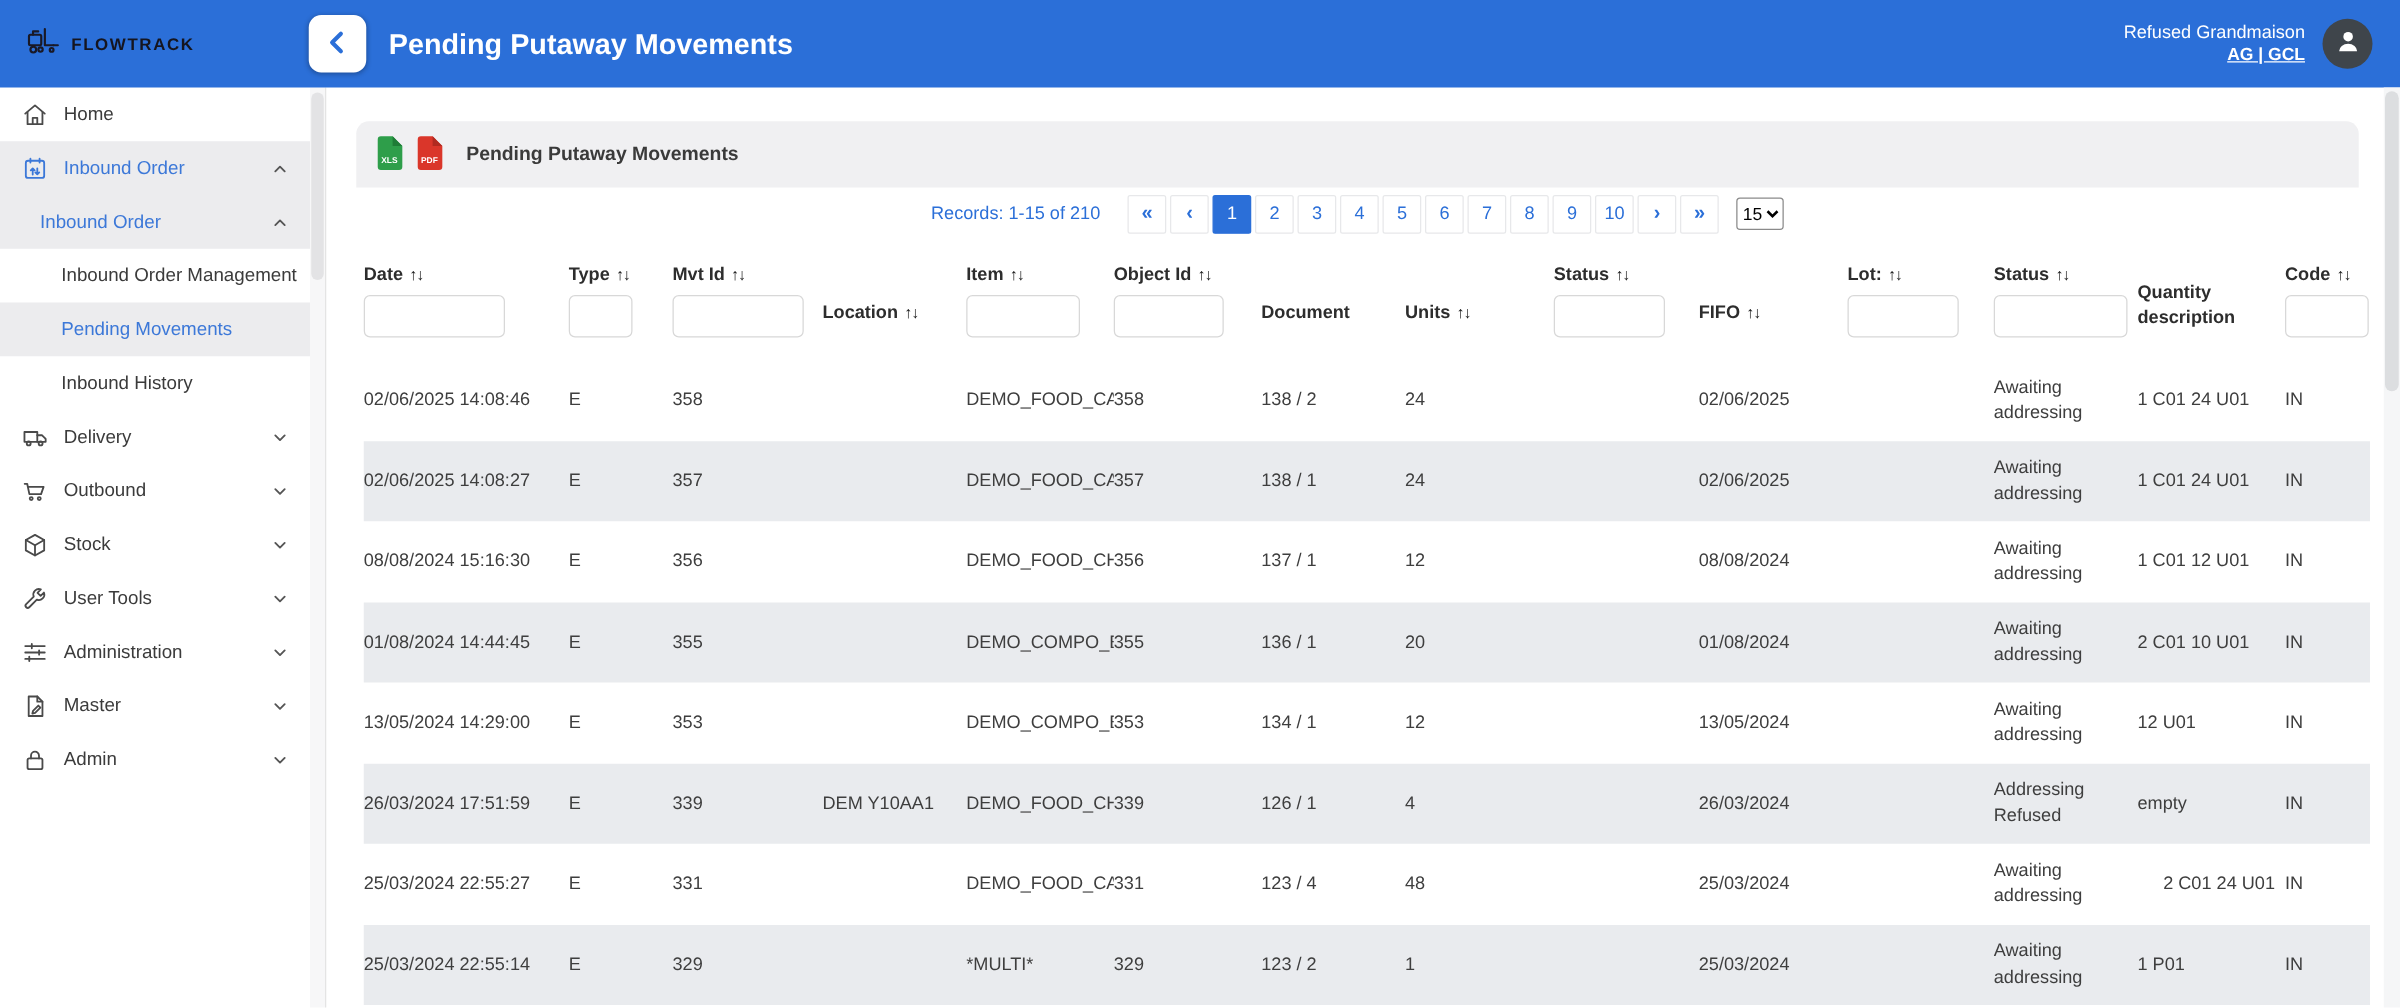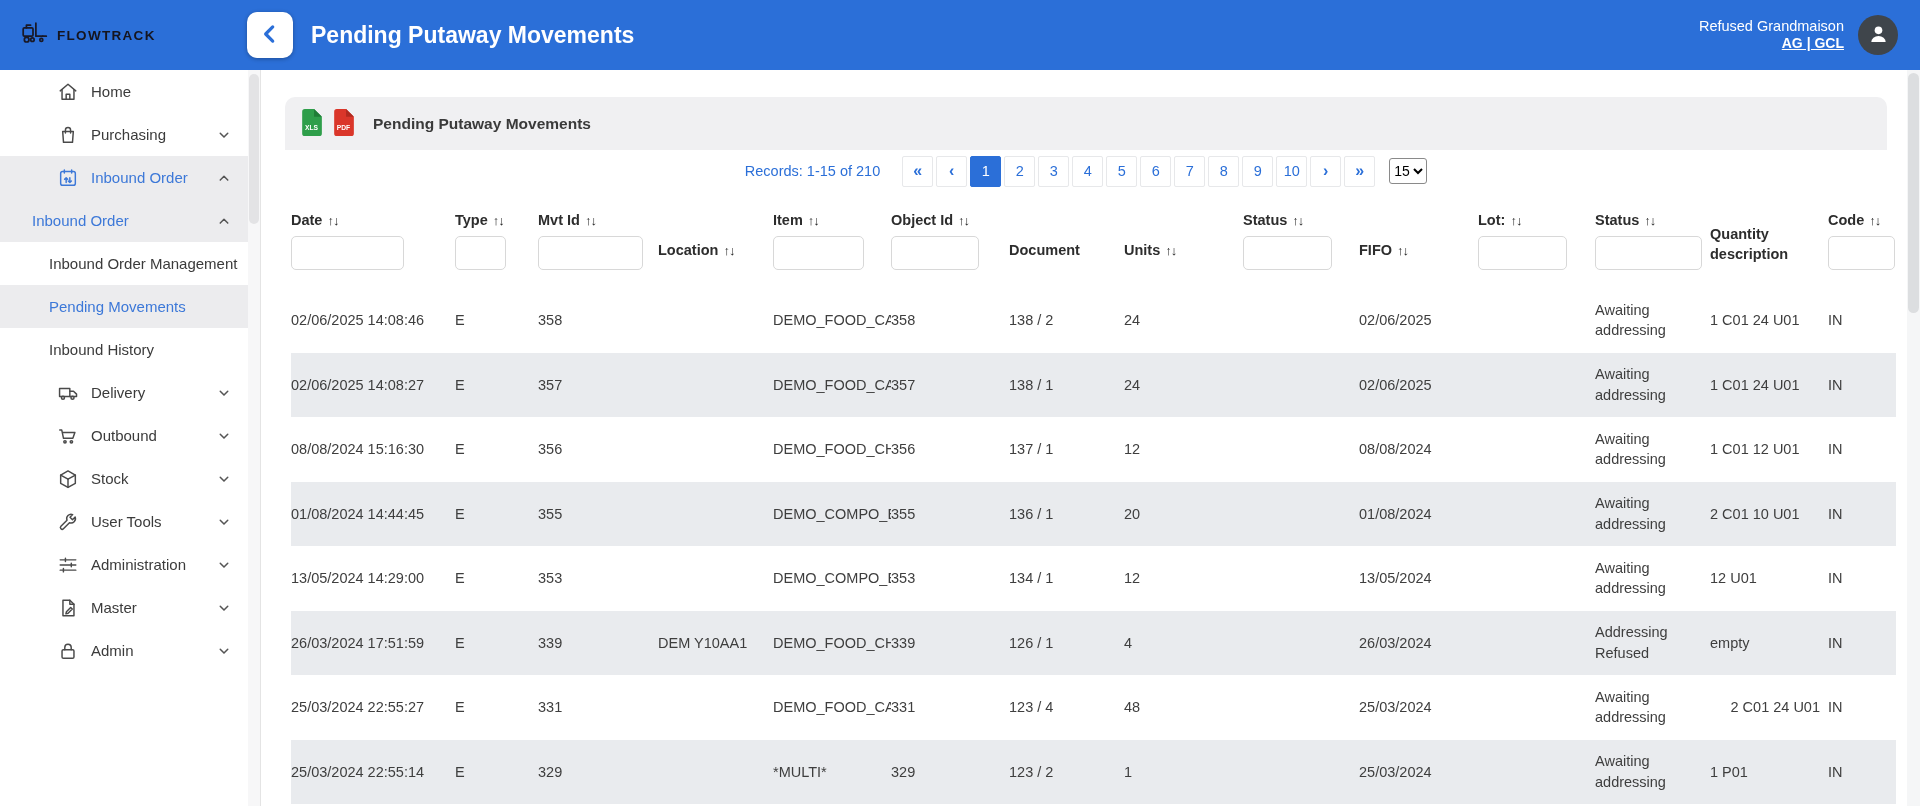--- a/index.html
+++ b/index.html
@@ -24,21 +24,21 @@
   .user-org{font-size:14px;font-weight:700;text-decoration:underline;}
   .avatar{width:40px;height:40px;border-radius:50%;background:var(--avatar);
     display:flex;align-items:center;justify-content:center;margin-right:22px;cursor:pointer;flex:0 0 auto;}
 
   
   .sidebar{position:absolute;top:70px;left:0;width:261px;bottom:0;background:#fff;
     border-right:1px solid #e4e4e4;z-index:4;}
   .side-scroll{position:absolute;right:0;top:0;bottom:0;width:12px;background:#f7f7f8;}
   .side-thumb{position:absolute;right:1px;top:4px;width:10px;height:150px;background:#e3e3e5;border-radius:5px;}
   .side-item{height:43px;display:flex;align-items:center;position:relative;
-    font-size:15px;color:#3b3b3b;cursor:pointer;padding-right:40px;padding-left:40px;}
+    font-size:15px;color:#3b3b3b;cursor:pointer;padding-right:40px;}
   .side-item.active{background:var(--side-active);}
   .side-item.blue{color:var(--accent-light);}
   .side-item.lvl1{padding-left:32px;}
   .side-item.lvl2{padding-left:49px;}
   .s-icon{width:24px;height:24px;margin-left:16px;margin-right:11px;display:flex;
     align-items:center;justify-content:center;color:#4a4a4a;flex:0 0 auto;}
   .blue .s-icon{color:var(--accent-light);}
   .s-label{white-space:nowrap;}
   .s-chev{position:absolute;right:26px;top:50%;transform:translateY(-50%);
     width:20px;height:20px;color:#555;}
@@ -122,32 +122,20 @@
   <div id="side-items">
       <div class="side-item lvl0">
         <span class="s-icon">
           <svg viewBox="0 0 24 24" width="22" height="22" fill="none" stroke="currentColor" stroke-width="1.6" stroke-linecap="round" stroke-linejoin="round">
             <path d="M3.5 10.8 L12 3.6 l8.5 7.2"></path>
             <path d="M5.5 9.6 V20 h13 V9.6"></path>
             <path d="M10 20 v-5.5 h4 V20"></path>
           </svg>
         </span>
         <span class="s-label">Home</span>
-      </div>
-      <div class="side-item lvl0">
-        <span class="s-icon">
-          <svg viewBox="0 0 24 24" width="22" height="22" fill="none" stroke="currentColor" stroke-width="1.6" stroke-linecap="round" stroke-linejoin="round">
-            <path d="M6.2 8.2 h11.6 l-0.9 11.8 H7.1 Z"></path>
-            <path d="M9.2 9.8 V6.6 a2.8 2.8 0 0 1 5.6 0 V9.8"></path>
-          </svg>
-        </span>
-        <span class="s-label">Purchasing</span>
-        <span class="s-chev"><svg viewBox="0 0 24 24" width="20" height="20" fill="none" stroke="currentColor" stroke-width="1.6" stroke-linecap="round" stroke-linejoin="round">
-            <path d="M7.5 10 l4.5 4.5 L16.5 10" stroke-width="1.8"></path>
-          </svg></span>
       </div>
       <div class="side-item lvl0 active blue">
         <span class="s-icon">
           <svg viewBox="0 0 24 24" width="22" height="22" fill="none" stroke="currentColor" stroke-width="1.6" stroke-linecap="round" stroke-linejoin="round">
             <rect x="4" y="5" width="16" height="15" rx="2"></rect>
             <path d="M8 3.2 v3.4 M16 3.2 v3.4"></path>
             <path d="M10 17 V11.8 M8.3 13.4 L10 11.7 l1.7 1.7"></path>
             <path d="M14 11.6 V16.8 M12.3 15.2 L14 16.9 l1.7 -1.7"></path>
           </svg>
         </span>

